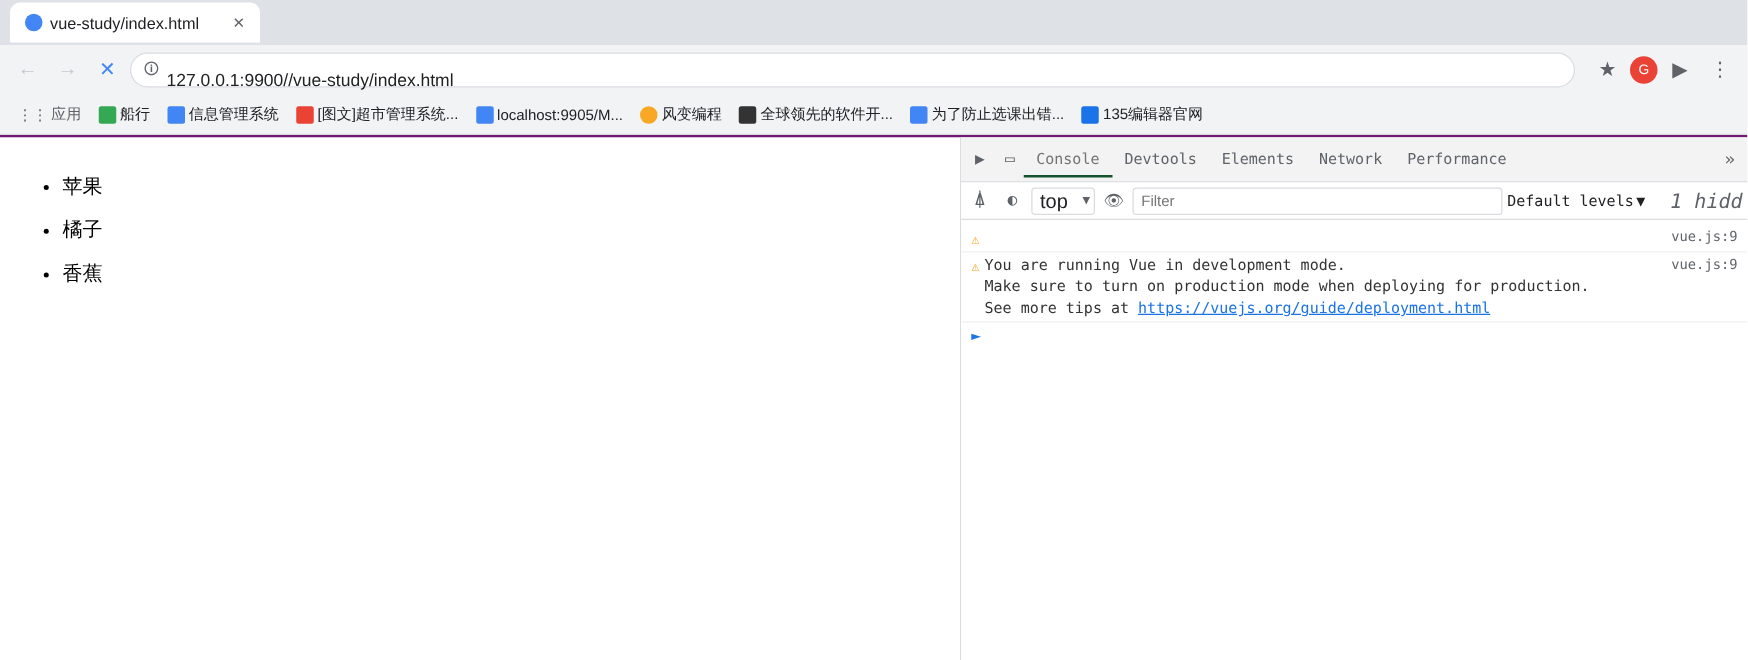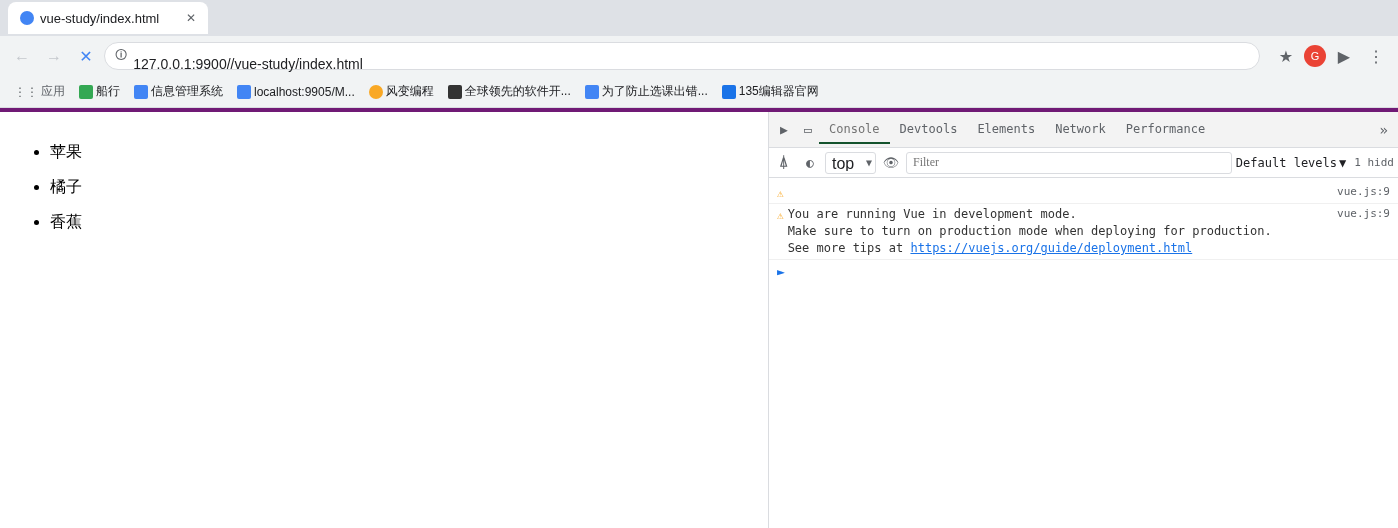--- a/index.html
+++ b/index.html
@@ -1,19 +1,19 @@
 <!DOCTYPE html>
 <html><head>
   <meta charset="utf-8">
   <style>
     * { margin: 0; padding: 0; box-sizing: border-box; }
     body { font-family: Arial, sans-serif; background: #fff; width: 1398px; height: 528px; overflow: hidden; }
 
     
-    .browser-chrome { background: #f1f3f4; border-bottom: 4px solid #701a75; }
+    .browser-chrome { background: #f1f3f4; border-bottom: 2px solid #701a75; }
 
     
     .tab-bar { display: flex; align-items: center; height: 36px; background: #dee1e6; padding: 0 8px; gap: 4px; }
     .tab-active { background: #fff; border-radius: 8px 8px 0 0; height: 32px; padding: 0 12px; display: flex; align-items: center; gap: 6px; font-size: 13px; min-width: 200px; }
     .tab-favicon { width: 14px; height: 14px; background: #4285f4; border-radius: 50%; display: inline-block; }
     .tab-title { font-size: 13px; color: #202124; }
     .tab-close { margin-left: auto; color: #5f6368; cursor: pointer; font-size: 12px; }
     .browser-controls { display: flex; align-items: center; height: 40px; padding: 0 8px; gap: 4px; background: #f1f3f4; }
     .ctrl-btn { width: 28px; height: 28px; border-radius: 50%; display: flex; align-items: center; justify-content: center; cursor: pointer; color: #5f6368; font-size: 16px; }
     .ctrl-btn.disabled { color: #c4c7cc; cursor: default; }
@@ -47,23 +47,23 @@
     .devtools-tab-btn.active { color: #737373; border-bottom: 2px solid #14532d; }
     .devtools-tab-more { margin-left: auto; color: #5f6368; cursor: pointer; font-size: 14px; padding: 0 6px; }
     .devtools-tab-icons { display: flex; gap: 2px; }
 
     
     .console-toolbar { display: flex; align-items: center; height: 30px; border-bottom: 1px solid #dadce0; padding: 0 4px; gap: 4px; background: #fff; }
     .console-icon-btn { width: 22px; height: 22px; display: flex; align-items: center; justify-content: center; cursor: pointer; color: #5f6368; font-size: 13px; border-radius: 3px; }
     .console-select-wrapper { position: relative; display: flex; align-items: center; }
     .console-select { appearance: none; -webkit-appearance: none; background: #fff; border: 1px solid #dadce0; border-radius: 3px; padding: 2px 20px 2px 6px; font-size: 16px; color: #202124; height: 22px; cursor: pointer; }
     .select-arrow { position: absolute; right: 4px; font-size: 10px; color: #5f6368; pointer-events: none; }
-    .filter-input { flex: 1; height: 22px; border: 1px solid #dadce0; border-radius: 3px; padding: 0 6px; font-size: 12px; outline: none; font-family: Liberation Serif, serif; }
+    .filter-input { flex: 1; height: 22px; border: 1px solid #dadce0; border-radius: 3px; padding: 0 6px; font-size: 12px; outline: none; }
     .default-levels { display: flex; align-items: center; gap: 2px; font-size: 12px; color: #202124; white-space: nowrap; }
-    .hidden-count { font-size: 11px; color: #5f6368; margin-left: 4px; white-space: nowrap; }
+    .hidden-count { font-size: 16px; color: #5f6368; margin-left: 16px; white-space: nowrap; font-style: italic; }
 
     
     .console-output { flex: 1; overflow-y: auto; padding: 4px 0; background: #fff; font-size: 12px; }
     .console-msg { display: flex; align-items: flex-start; padding: 2px 8px; border-bottom: 1px solid #f0f0f0; line-height: 1.4; }
     .console-msg-icon { color: #f9a825; margin-right: 4px; font-size: 11px; margin-top: 2px; }
     .console-msg-text { color: #333; font-size: 12px; font-family: 'Consolas', monospace; flex: 1; }
     .console-link { color: #1a73e8; text-decoration: underline; cursor: pointer; }
     .console-source { color: #5f6368; margin-left: auto; font-size: 11px; white-space: nowrap; }
     .console-prompt { display: flex; align-items: center; padding: 4px 8px; gap: 4px; }
     .console-prompt-arrow { color: #1a73e8; font-size: 13px; }
@@ -104,20 +104,24 @@
     </div>
     <div class="bookmark-item">
       <span class="bookmark-icon" style="background:#34a853;"></span>
       <span>船行</span>
     </div>
     <div class="bookmark-item">
       <span class="bookmark-icon" style="background:#4285f4;"></span>
       <span>信息管理系统</span>
     </div>
     <div class="bookmark-item">
+      <span class="bookmark-icon" style="background:#ea4335;"></span>
+      <span>[图文]超市管理系统...</span>
+    </div>
+    <div class="bookmark-item">
       <span class="bookmark-icon" style="background:#4285f4;"></span>
       <span>localhost:9905/M...</span>
     </div>
     <div class="bookmark-item">
       <span class="bookmark-icon" style="background:#f9a825;border-radius:50%;"></span>
       <span>风变编程</span>
     </div>
     <div class="bookmark-item">
       <span class="bookmark-icon" style="background:#333;"></span>
       <span>全球领先的软件开...</span>

